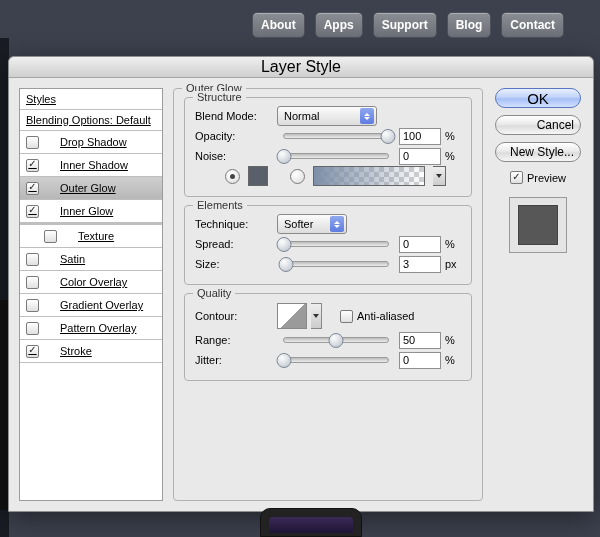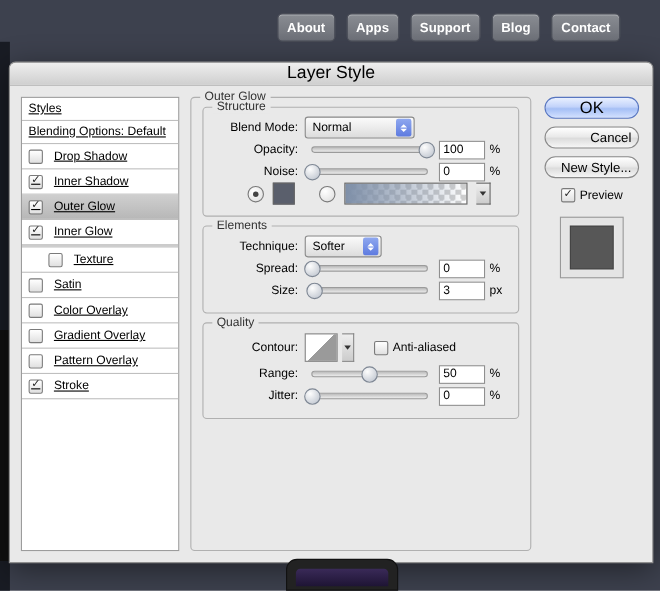--- a/index.html
+++ b/index.html
@@ -73,21 +73,21 @@
     box-shadow: inset 0 0 0 1px #fff;
     text-decoration: underline;
   }
   .sl-head {
     padding: 4px 6px;
     font-size: 11px;
   }
   .sl-sep { height:1px; background:#bfbfbf; }
   .sl-row {
     display: flex; align-items: center;
-    gap: 10px;
+    gap: 21px;
     padding: 4px 6px;
     height: 14px;
     font-size: 11px;
     cursor: pointer;
   }
   .sl-row.indent { padding-left: 24px; }
   .sl-row.selected {
     background: linear-gradient(#cfcfcf, #b7b7b7);
   }
   .cb {
@@ -124,21 +124,20 @@
     color:#333;
   }
   .outer-group { flex:1; display:flex; flex-direction:column; gap:8px; }
   .row {
     display:flex; align-items:center;
     gap:4px;
     height:20px;
   }
   .lbl {
     width: 76px;
-    text-align: right;
     padding-right: 2px;
     color:#000;
   }
   .slider {
     flex:1;
     height:4px;
     background: linear-gradient(#bcbcbc,#ececec);
     border:1px solid #9b9b9b;
     border-radius:3px;
     position:relative;

